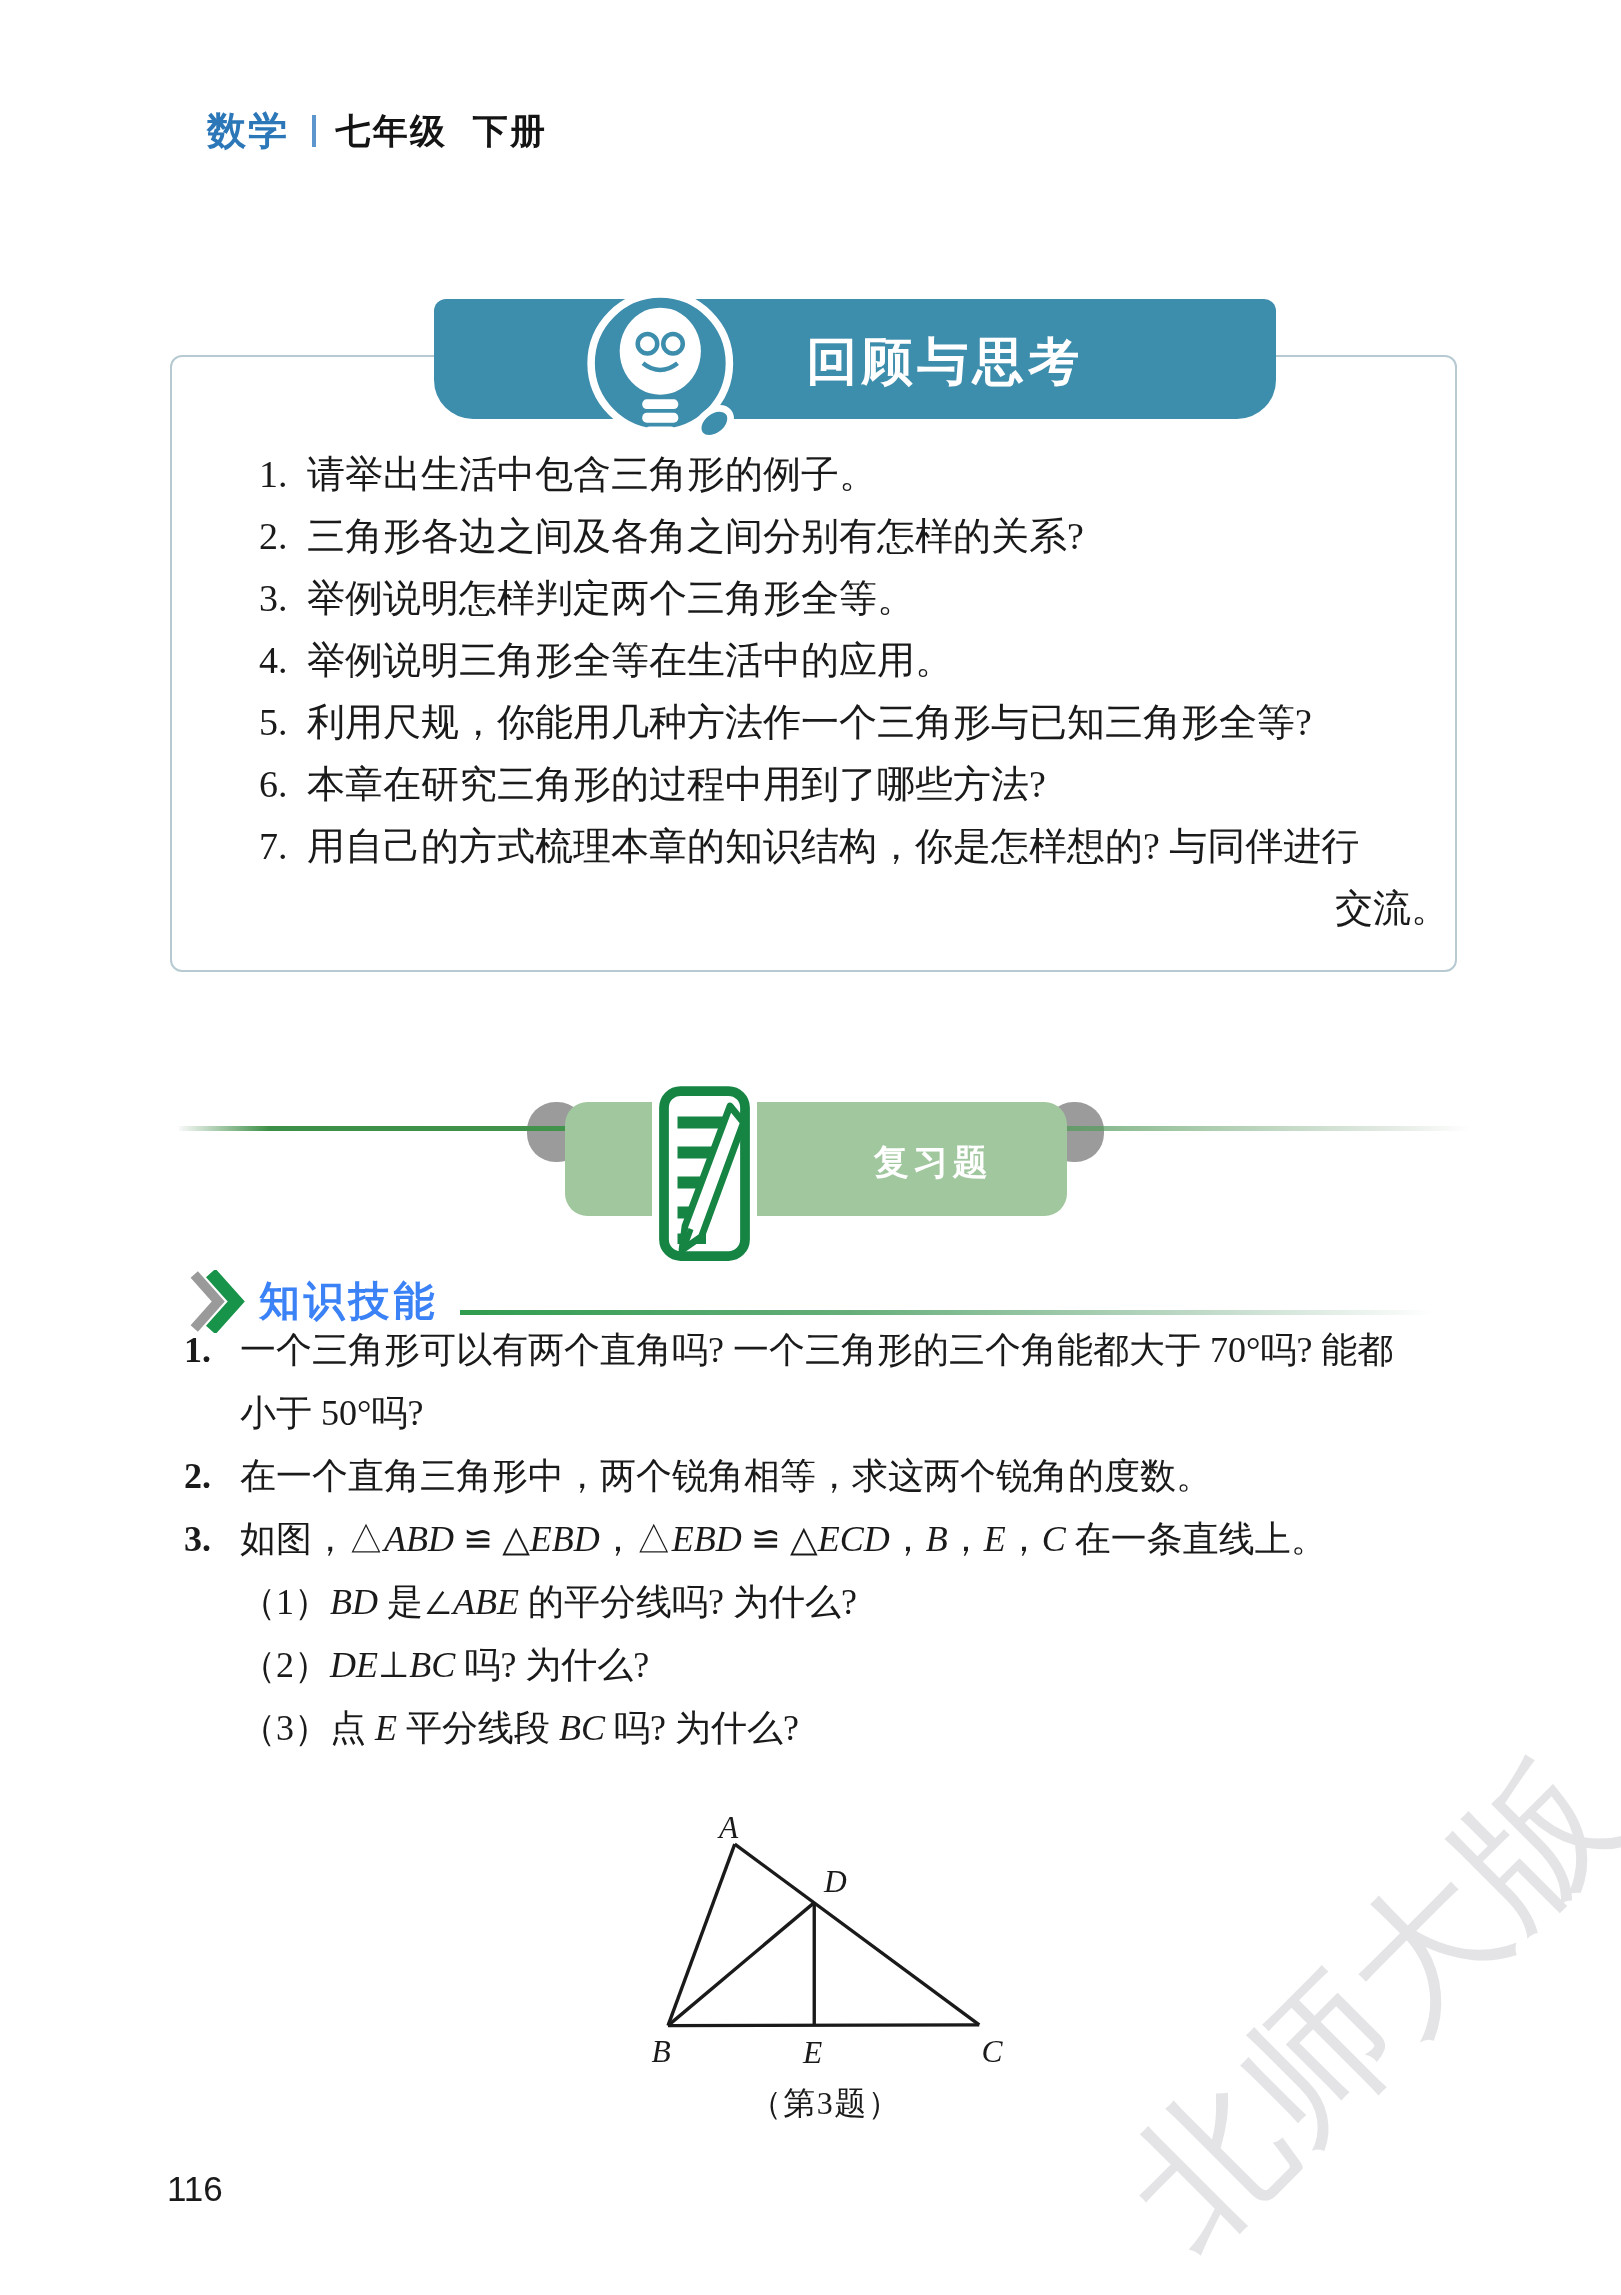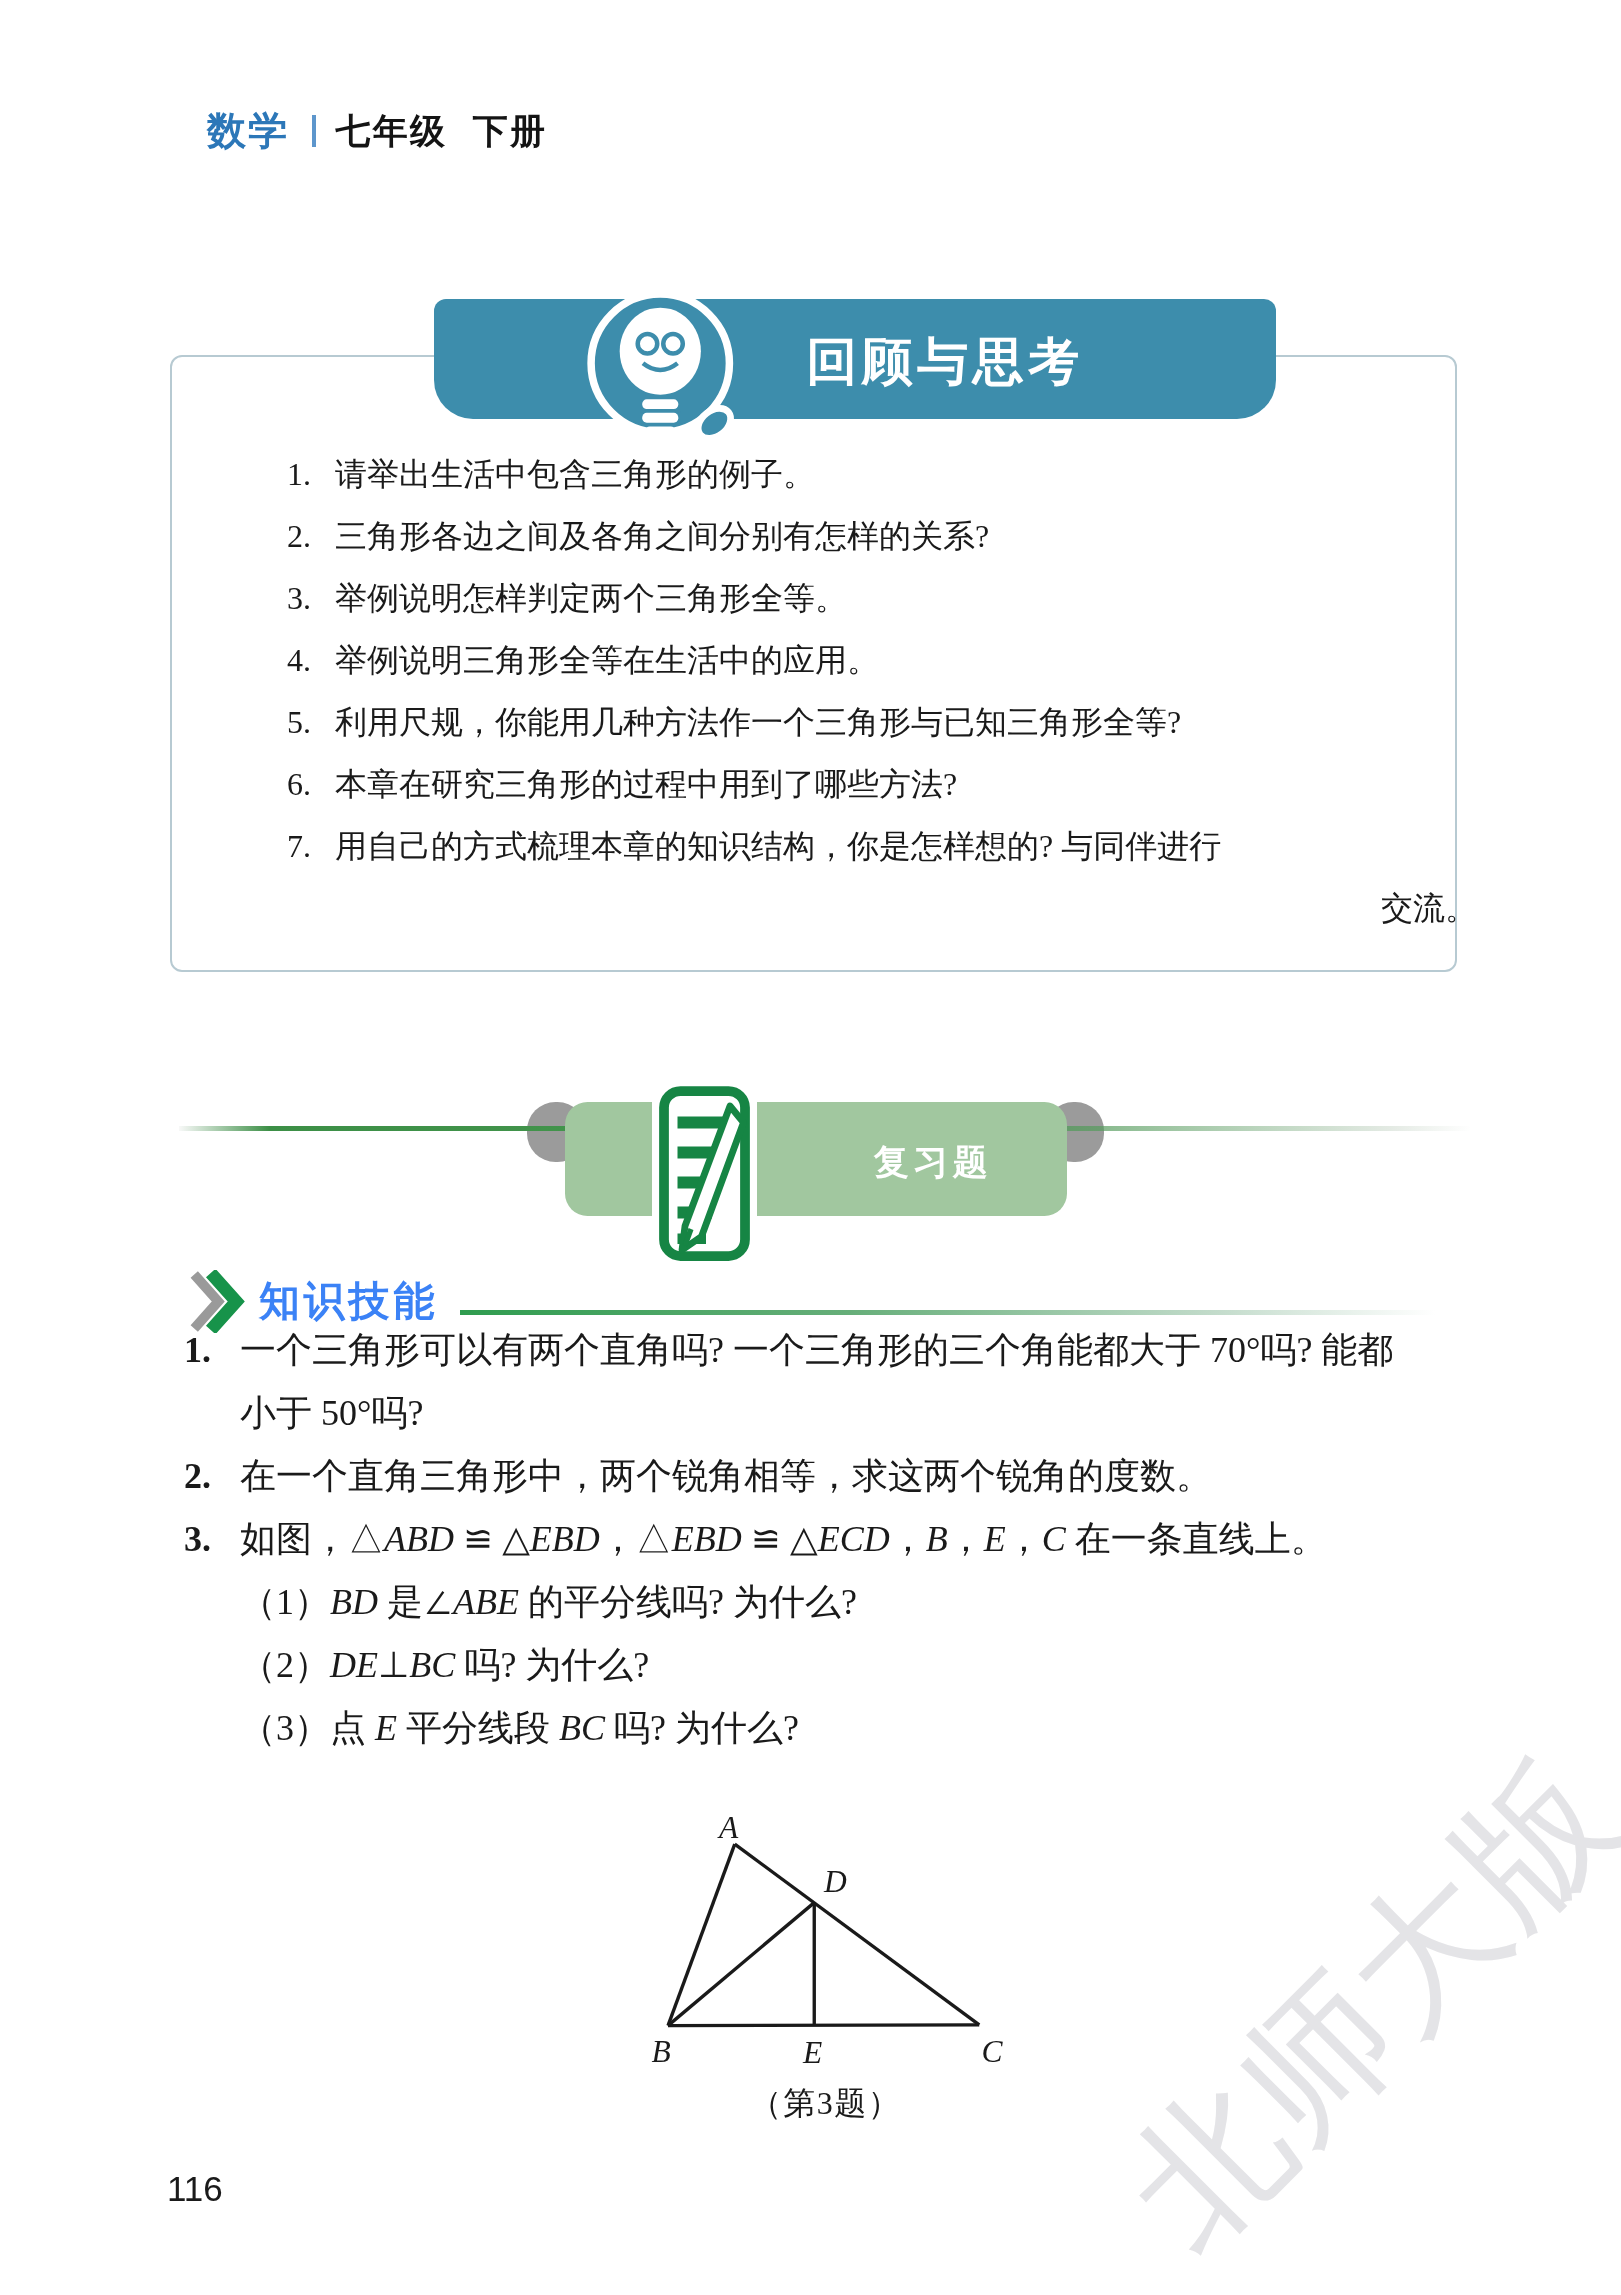--- a/index.html
+++ b/index.html
@@ -23,21 +23,21 @@
   .review-box{position:absolute;left:170px;top:355px;width:1283px;height:613px;
     border:2.3px solid #b7cad2;border-radius:12px;z-index:1;background:#fff;}
   .review-banner{position:absolute;left:434px;top:299px;width:842px;height:120px;
     background:#3d8dac;border-radius:12px 12px 39px 39px;z-index:3;}
   .review-banner-title{position:absolute;left:293px;top:0;width:436px;height:120px;
     line-height:126px;text-align:center;color:#fff;font-size:51px;font-weight:bold;
     font-family:"Liberation Sans", sans-serif;letter-spacing:4.5px;}
   .bulb-svg{position:absolute;left:124px;top:-47px;z-index:4;}
 
   .review-list{position:absolute;left:206px;top:443px;width:1243px;z-index:2;
-    font-size:32px;line-height:62px;margin-left:28px;}
+    font-size:38px;line-height:62px;}
   .review-list p{margin:0;text-indent:53px;}
   .review-list p.cont{text-indent:0;text-align:right;}
   .rnum{display:inline-block;min-width:48px;text-indent:0;}
 
   
   .tab{position:absolute;width:59px;height:60px;background:#9b9b9b;border-radius:28.5px;
     top:1102px;z-index:2;}
   .tab.left{left:527px;} .tab.right{left:1045px;}
   .green-line{position:absolute;left:179px;top:1126px;width:1292px;height:4.5px;z-index:3;
     background:linear-gradient(90deg,rgba(120,130,120,0.05),#3c8f46 7%,#489851 55%,rgba(150,175,150,0.25) 94%,rgba(255,255,255,0));}

